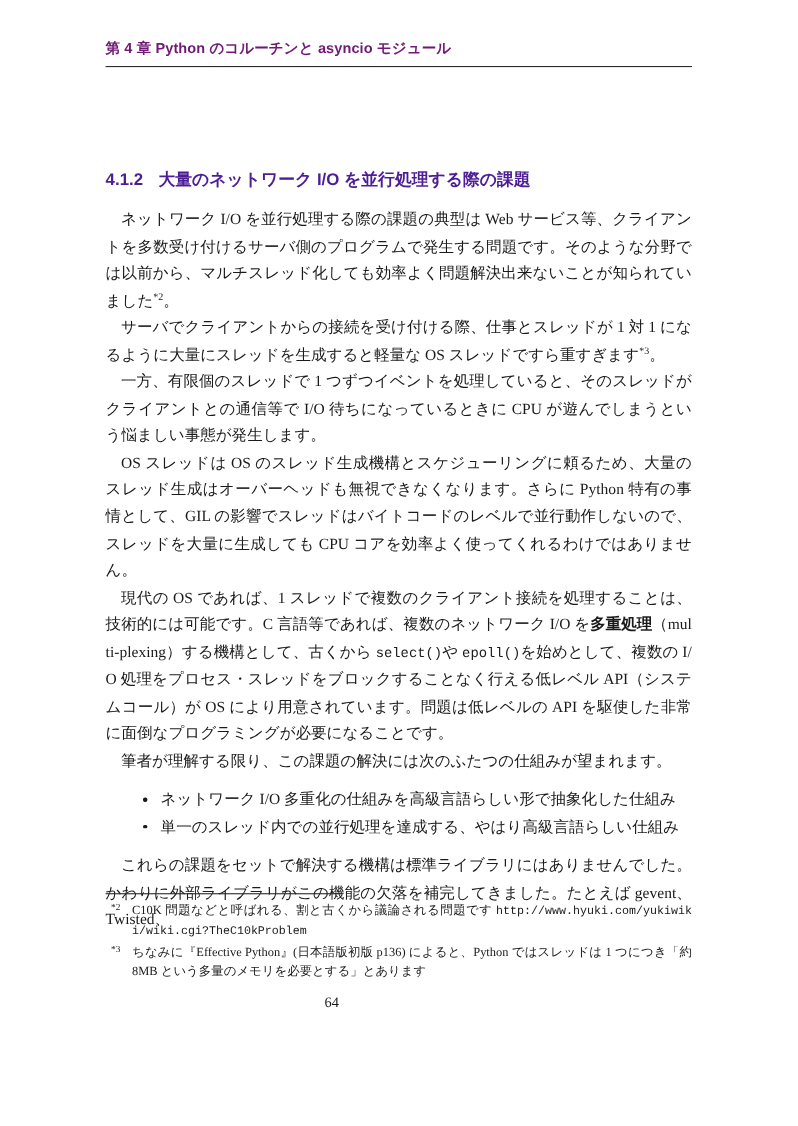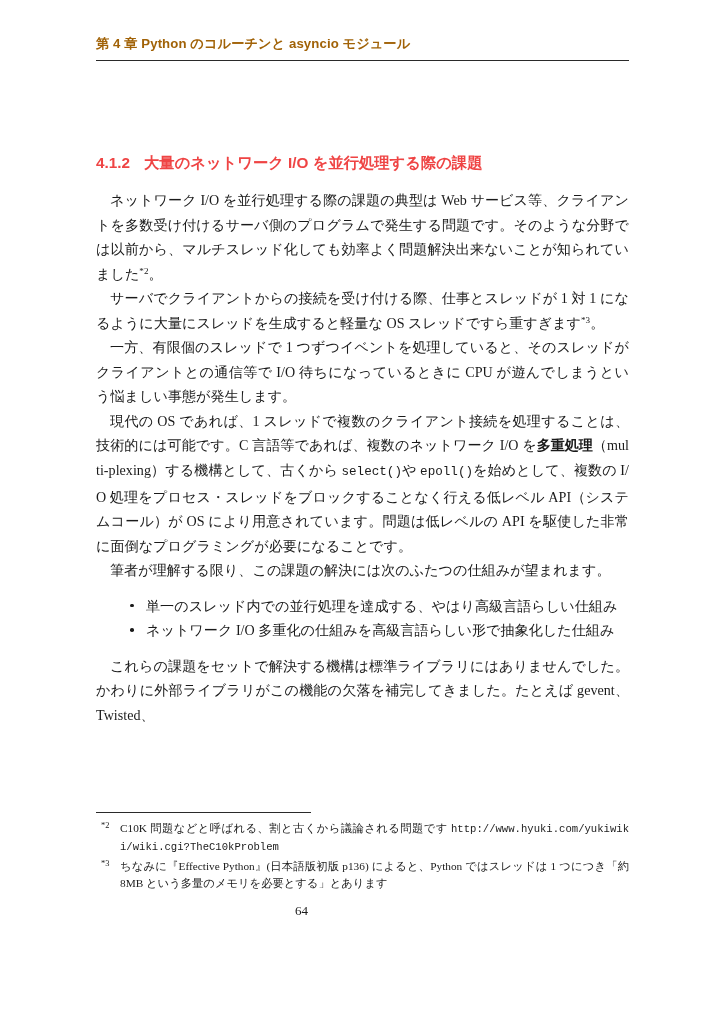--- a/index.html
+++ b/index.html
@@ -28,40 +28,40 @@
     position: absolute;
     left: 96px;
     top: 36px;
     width: 533px;
   }
   .runhead-text {
     font-family: "Liberation Sans", "DejaVu Sans", sans-serif;
     font-weight: bold;
     font-size: 13.2px;
     letter-spacing: 0.1px;
-    color: #a16207;
+    color: #701a75;
     line-height: 1.25;
     white-space: nowrap;
   }
   .runhead-rule {
     margin-top: 7px;
     border-bottom: 1.15px solid #2a2a2a;
     width: 100%;
   }
 
   
   .sec-head {
     position: absolute;
     left: 96px;
     top: 140px;
     width: 533px;
     font-family: "Liberation Sans", "DejaVu Sans", sans-serif;
     font-weight: bold;
     font-size: 15.3px;
-    color: #ef4444;
+    color: #4c1d95;
     white-space: nowrap;
   }
   .sec-num { margin-right: 14px; }
 
   
   .body-block {
     position: absolute;
     left: 96px;
     top: 188px;
     width: 533px;
@@ -175,28 +175,29 @@
   <h2 class="sec-head"><span class="sec-num">4.1.2</span><span>大量のネットワーク I/O を並行処理する際の課題</span></h2>
 
   <div class="body-block">
 
     <p class="para"><span>ネットワーク I/O を並行処理する際の課題の典型は Web サービス等、クライアントを多数受け付けるサーバ側のプログラムで発生する問題です。そのような分野では以前から、マルチスレッド化しても効率よく問題解決出来ないことが知られていました</span><sup class="fnmark">*2</sup><span>。</span></p>
 
     <p class="para"><span>サーバでクライアントからの接続を受け付ける際、仕事とスレッドが 1 対 1 になるように大量にスレッドを生成すると軽量な OS スレッドですら重すぎます</span><sup class="fnmark">*3</sup><span>。</span></p>
 
     <p class="para">一方、有限個のスレッドで 1 つずつイベントを処理していると、そのスレッドがクライアントとの通信等で I/O 待ちになっているときに CPU が遊んでしまうという悩ましい事態が発生します。</p>
 
+    <p class="para">OS スレッドは OS のスレッド生成機構とスケジューリングに頼るため、大量のスレッド生成はオーバーヘッドも無視できなくなります。さらに Python 特有の事情として、GIL の影響でスレッドはバイトコードのレベルで並行動作しないので、スレッドを大量に生成しても CPU コアを効率よく使ってくれるわけではありません。</p>
 
     <p class="para"><span>現代の OS であれば、1 スレッドで複数のクライアント接続を処理することは、技術的には可能です。C 言語等であれば、複数のネットワーク I/O を</span><b class="gothic">多重処理</b><span>（multi-plexing）する機構として、古くから </span><code class="tt">select()</code><span>や </span><code class="tt">epoll()</code><span>を始めとして、複数の I/O 処理をプロセス・スレッドをブロックすることなく行える低レベル API（システムコール）が OS により用意されています。問題は低レベルの API を駆使した非常に面倒なプログラミングが必要になることです。</span></p>
 
     <p class="para">筆者が理解する限り、この課題の解決には次のふたつの仕組みが望まれます。</p>
 
     <ul class="bullets">
+      <li><span class="dot"></span><span>ネットワーク I/O 多重化の仕組みを高級言語らしい形で抽象化した仕組み</span></li>
       <li><span class="dot"></span><span>単一のスレッド内での並行処理を達成する、やはり高級言語らしい仕組み</span></li>
-      <li><span class="dot"></span><span>ネットワーク I/O 多重化の仕組みを高級言語らしい形で抽象化した仕組み</span></li>
     </ul>
 
 
     <p class="para">これらの課題をセットで解決する機構は標準ライブラリにはありませんでした。かわりに外部ライブラリがこの機能の欠落を補完してきました。たとえば gevent、Twisted、</p>
   </div>
 
   <div class="footnotes">
     <div class="fn-rule"></div>
 
     <div class="fn">

